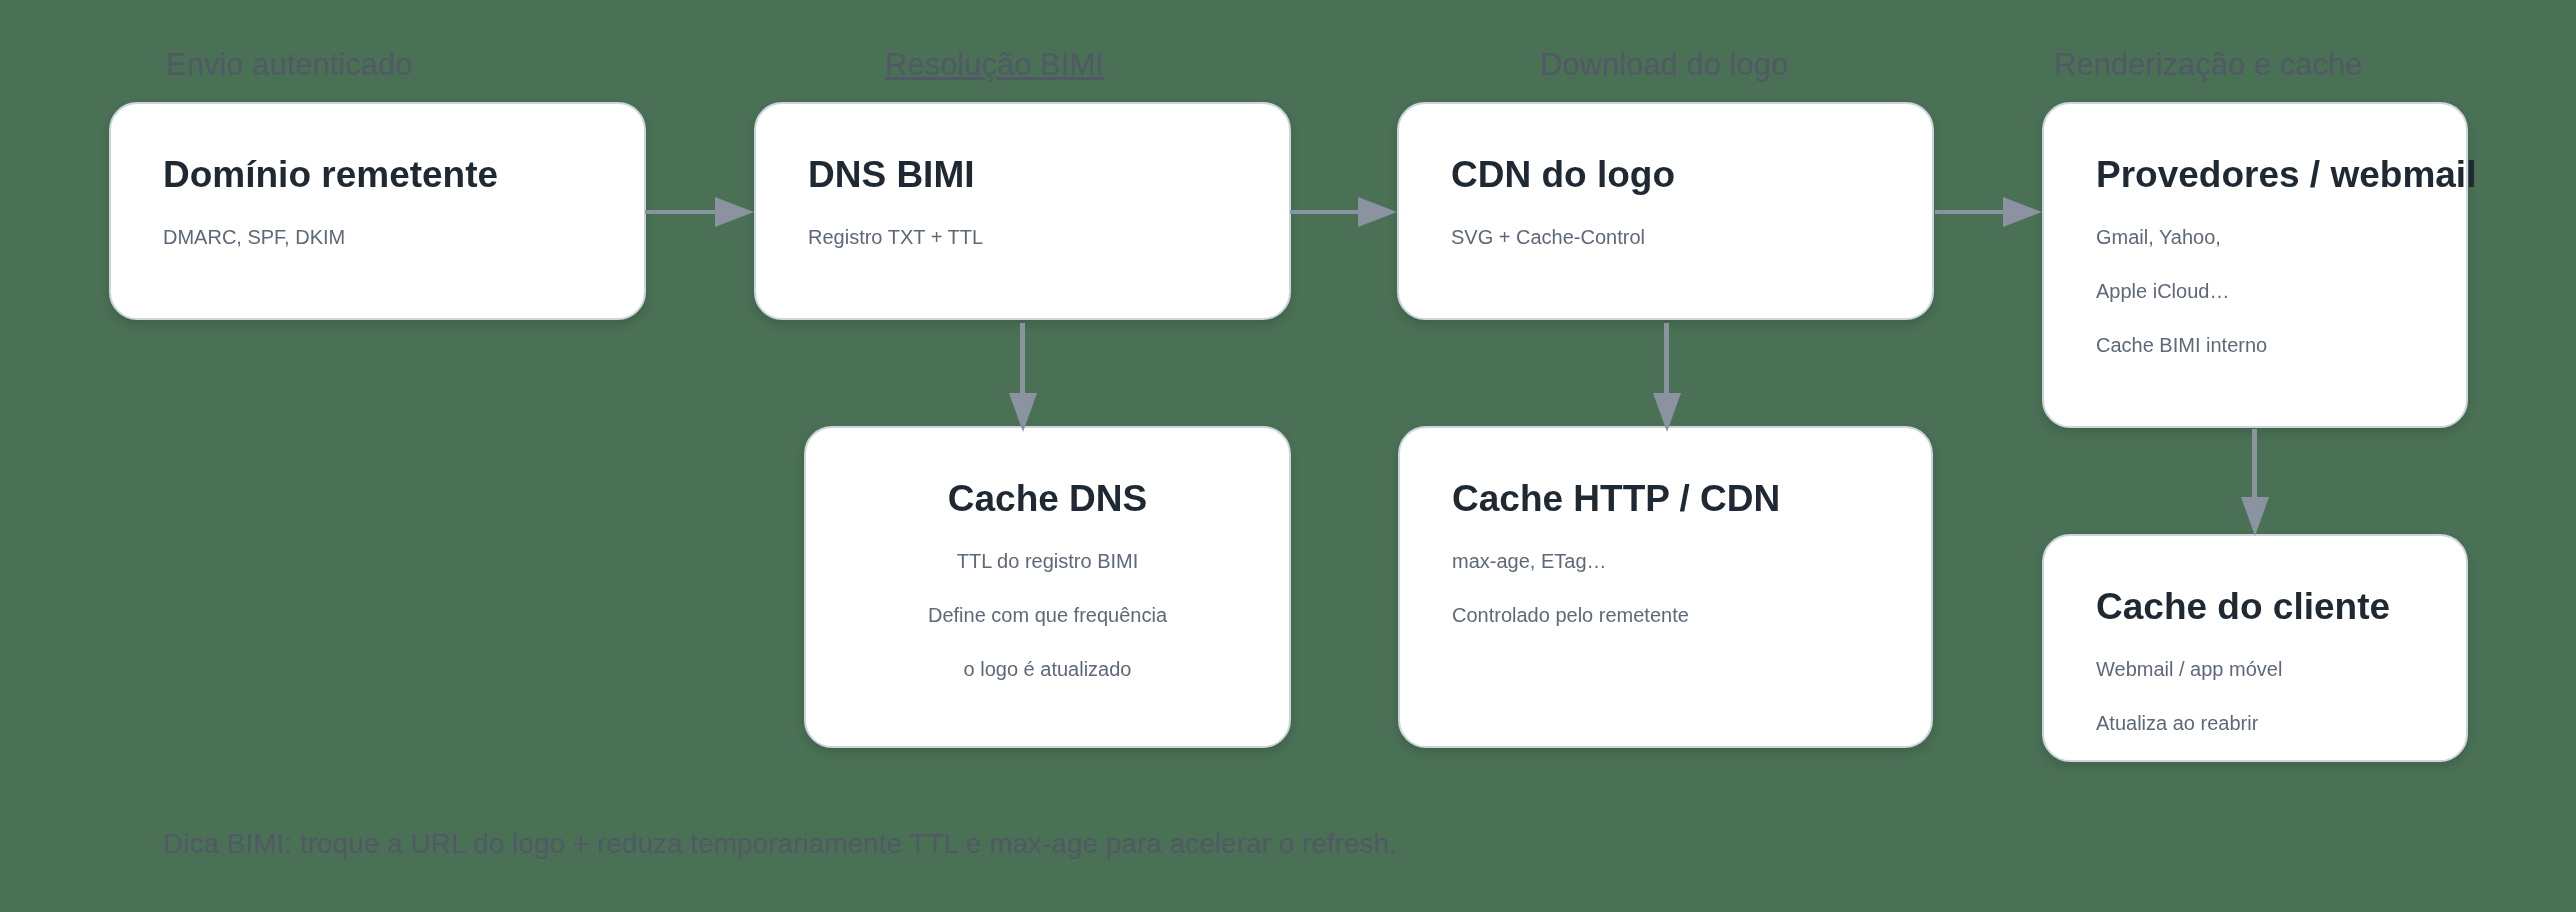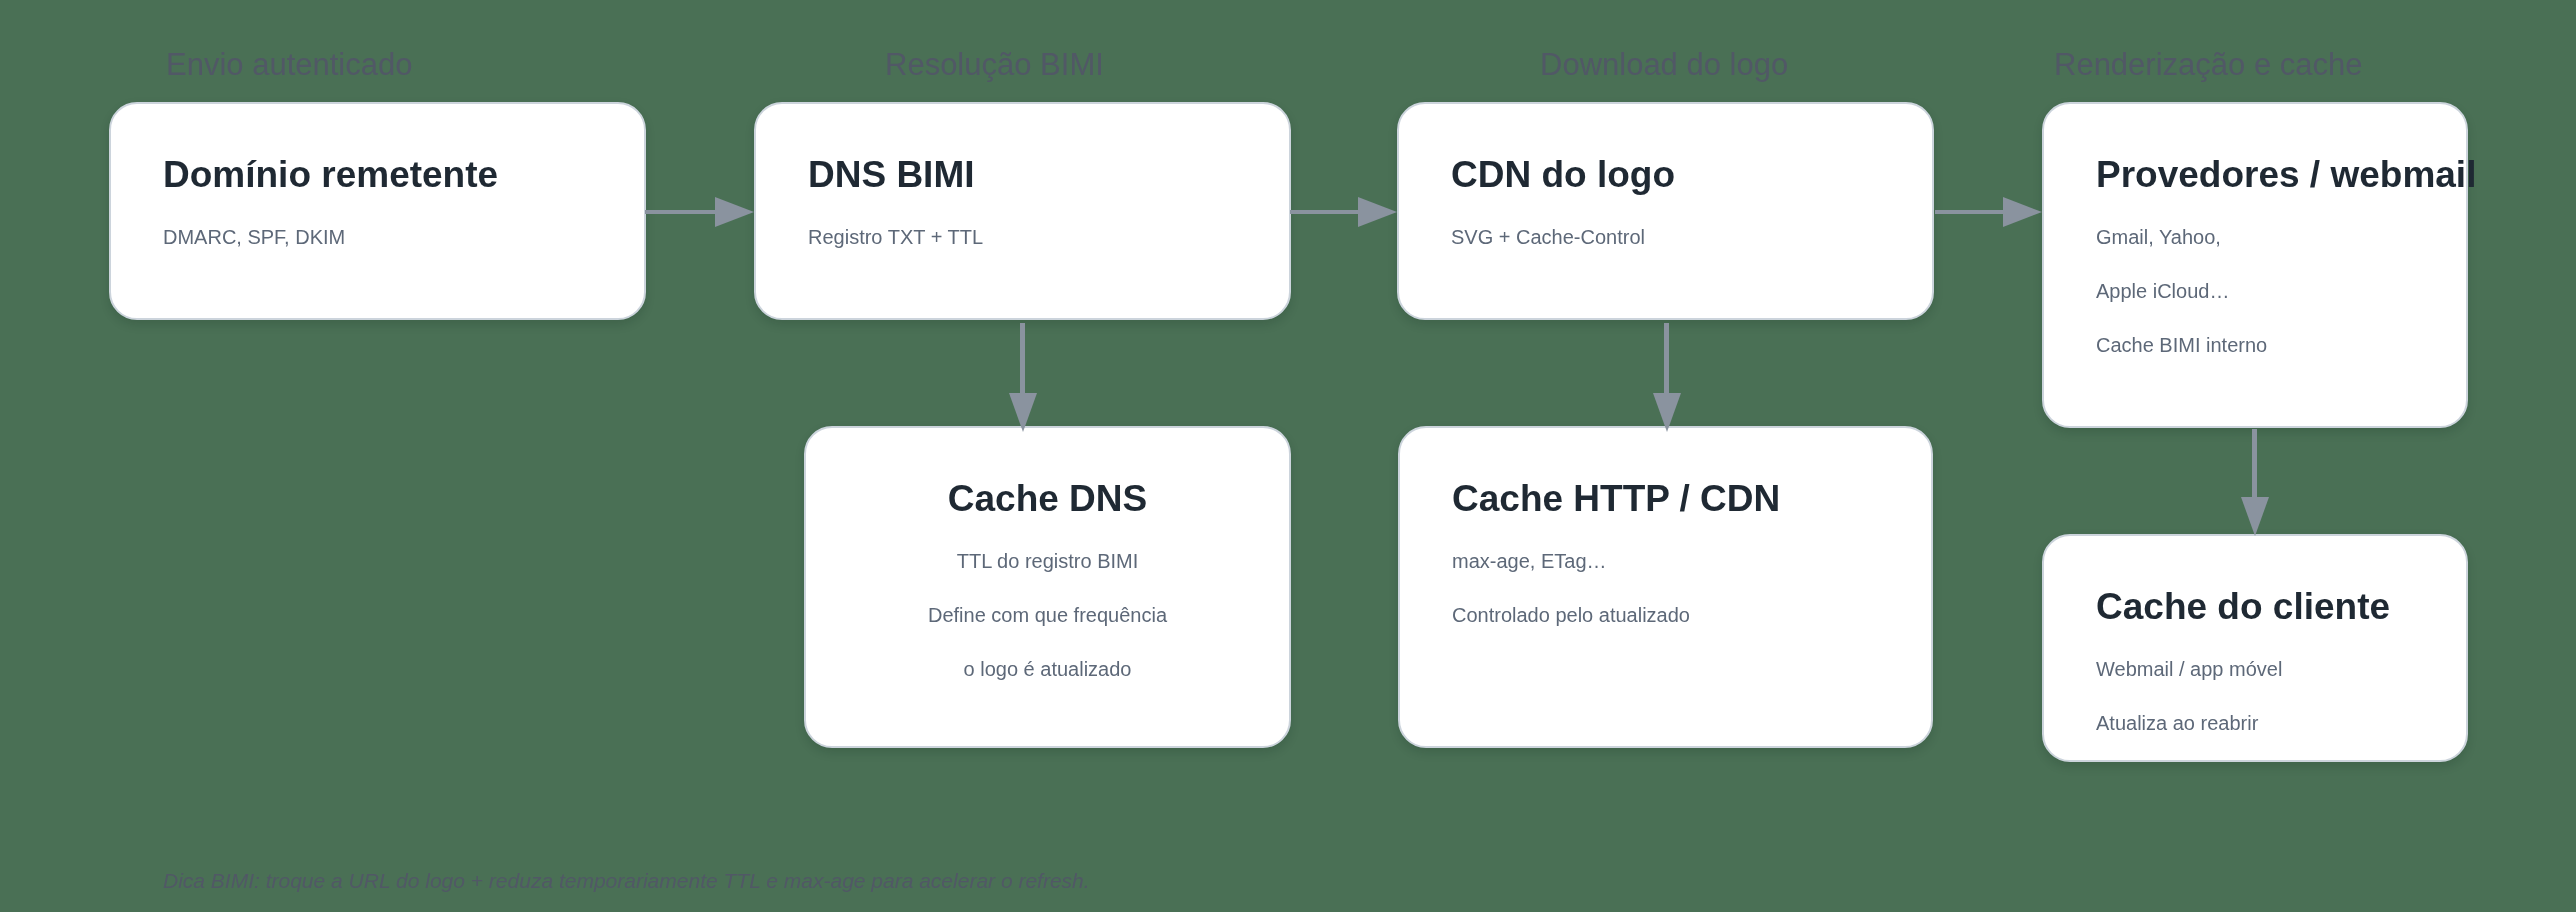--- a/index.html
+++ b/index.html
@@ -26,21 +26,21 @@
   }
   .stage-label{
     position:absolute;
     top:47px;
     font-size:31px;
     line-height:35px;
     color:var(--muted-text);
     white-space:nowrap;
   }
   .sl-0{left:166px;}
-  .sl-1{left:885px;}
+  .sl-1{left:885px;text-decoration:underline;}
   .sl-2{left:1540px;}
   .sl-3{left:2054px;}
 
   .node{
     position:absolute;
     background:var(--card-background);
     border:2.9px solid var(--card-border);
     border-radius:28px;
     padding:46px 52px 0 52px;
     box-shadow:0 4.3px 10px rgba(15,35,25,0.16);
@@ -98,26 +98,25 @@
     border-right:14.3px solid transparent;
     border-top:39px solid var(--arrow);
   }
   .a-v1{left:1008px;top:323px;height:109px;}
   .a-v2{left:1652px;top:323px;height:109px;}
   .a-v3{left:2240px;top:429px;height:107px;}
 
   .caption{
     position:absolute;
     left:163px;
-    top:860px;
-    font-size:21px;
+    top:823px;
+    font-size:28px;
     line-height:41px;
     color:var(--muted-text);
     white-space:nowrap;
-    font-style:italic;
   }
 </style>
 </head>
 <body>
 
 <div class="canvas">
 
   <div class="stage-label sl-0">Envio autenticado</div>
   <div class="stage-label sl-1">Resolução BIMI</div>
   <div class="stage-label sl-2">Download do logo</div>
@@ -159,21 +158,21 @@
       <div class="node-line">TTL do registro BIMI</div>
       <div class="node-line">Define com que frequência</div>
       <div class="node-line">o logo é atualizado</div>
     </div>
   </section>
 
   <section class="node n-cache-http">
     <h2 class="node-title">Cache HTTP / CDN</h2>
     <div class="node-body">
       <div class="node-line">max-age, ETag…</div>
-      <div class="node-line">Controlado pelo atualizado</div>
+      <div class="node-line">Controlado pelo remetente</div>
     </div>
   </section>
 
   <section class="node n-cache-cliente">
     <h2 class="node-title">Cache do cliente</h2>
     <div class="node-body">
       <div class="node-line">Webmail / app móvel</div>
       <div class="node-line">Atualiza ao reabrir</div>
     </div>
   </section>

